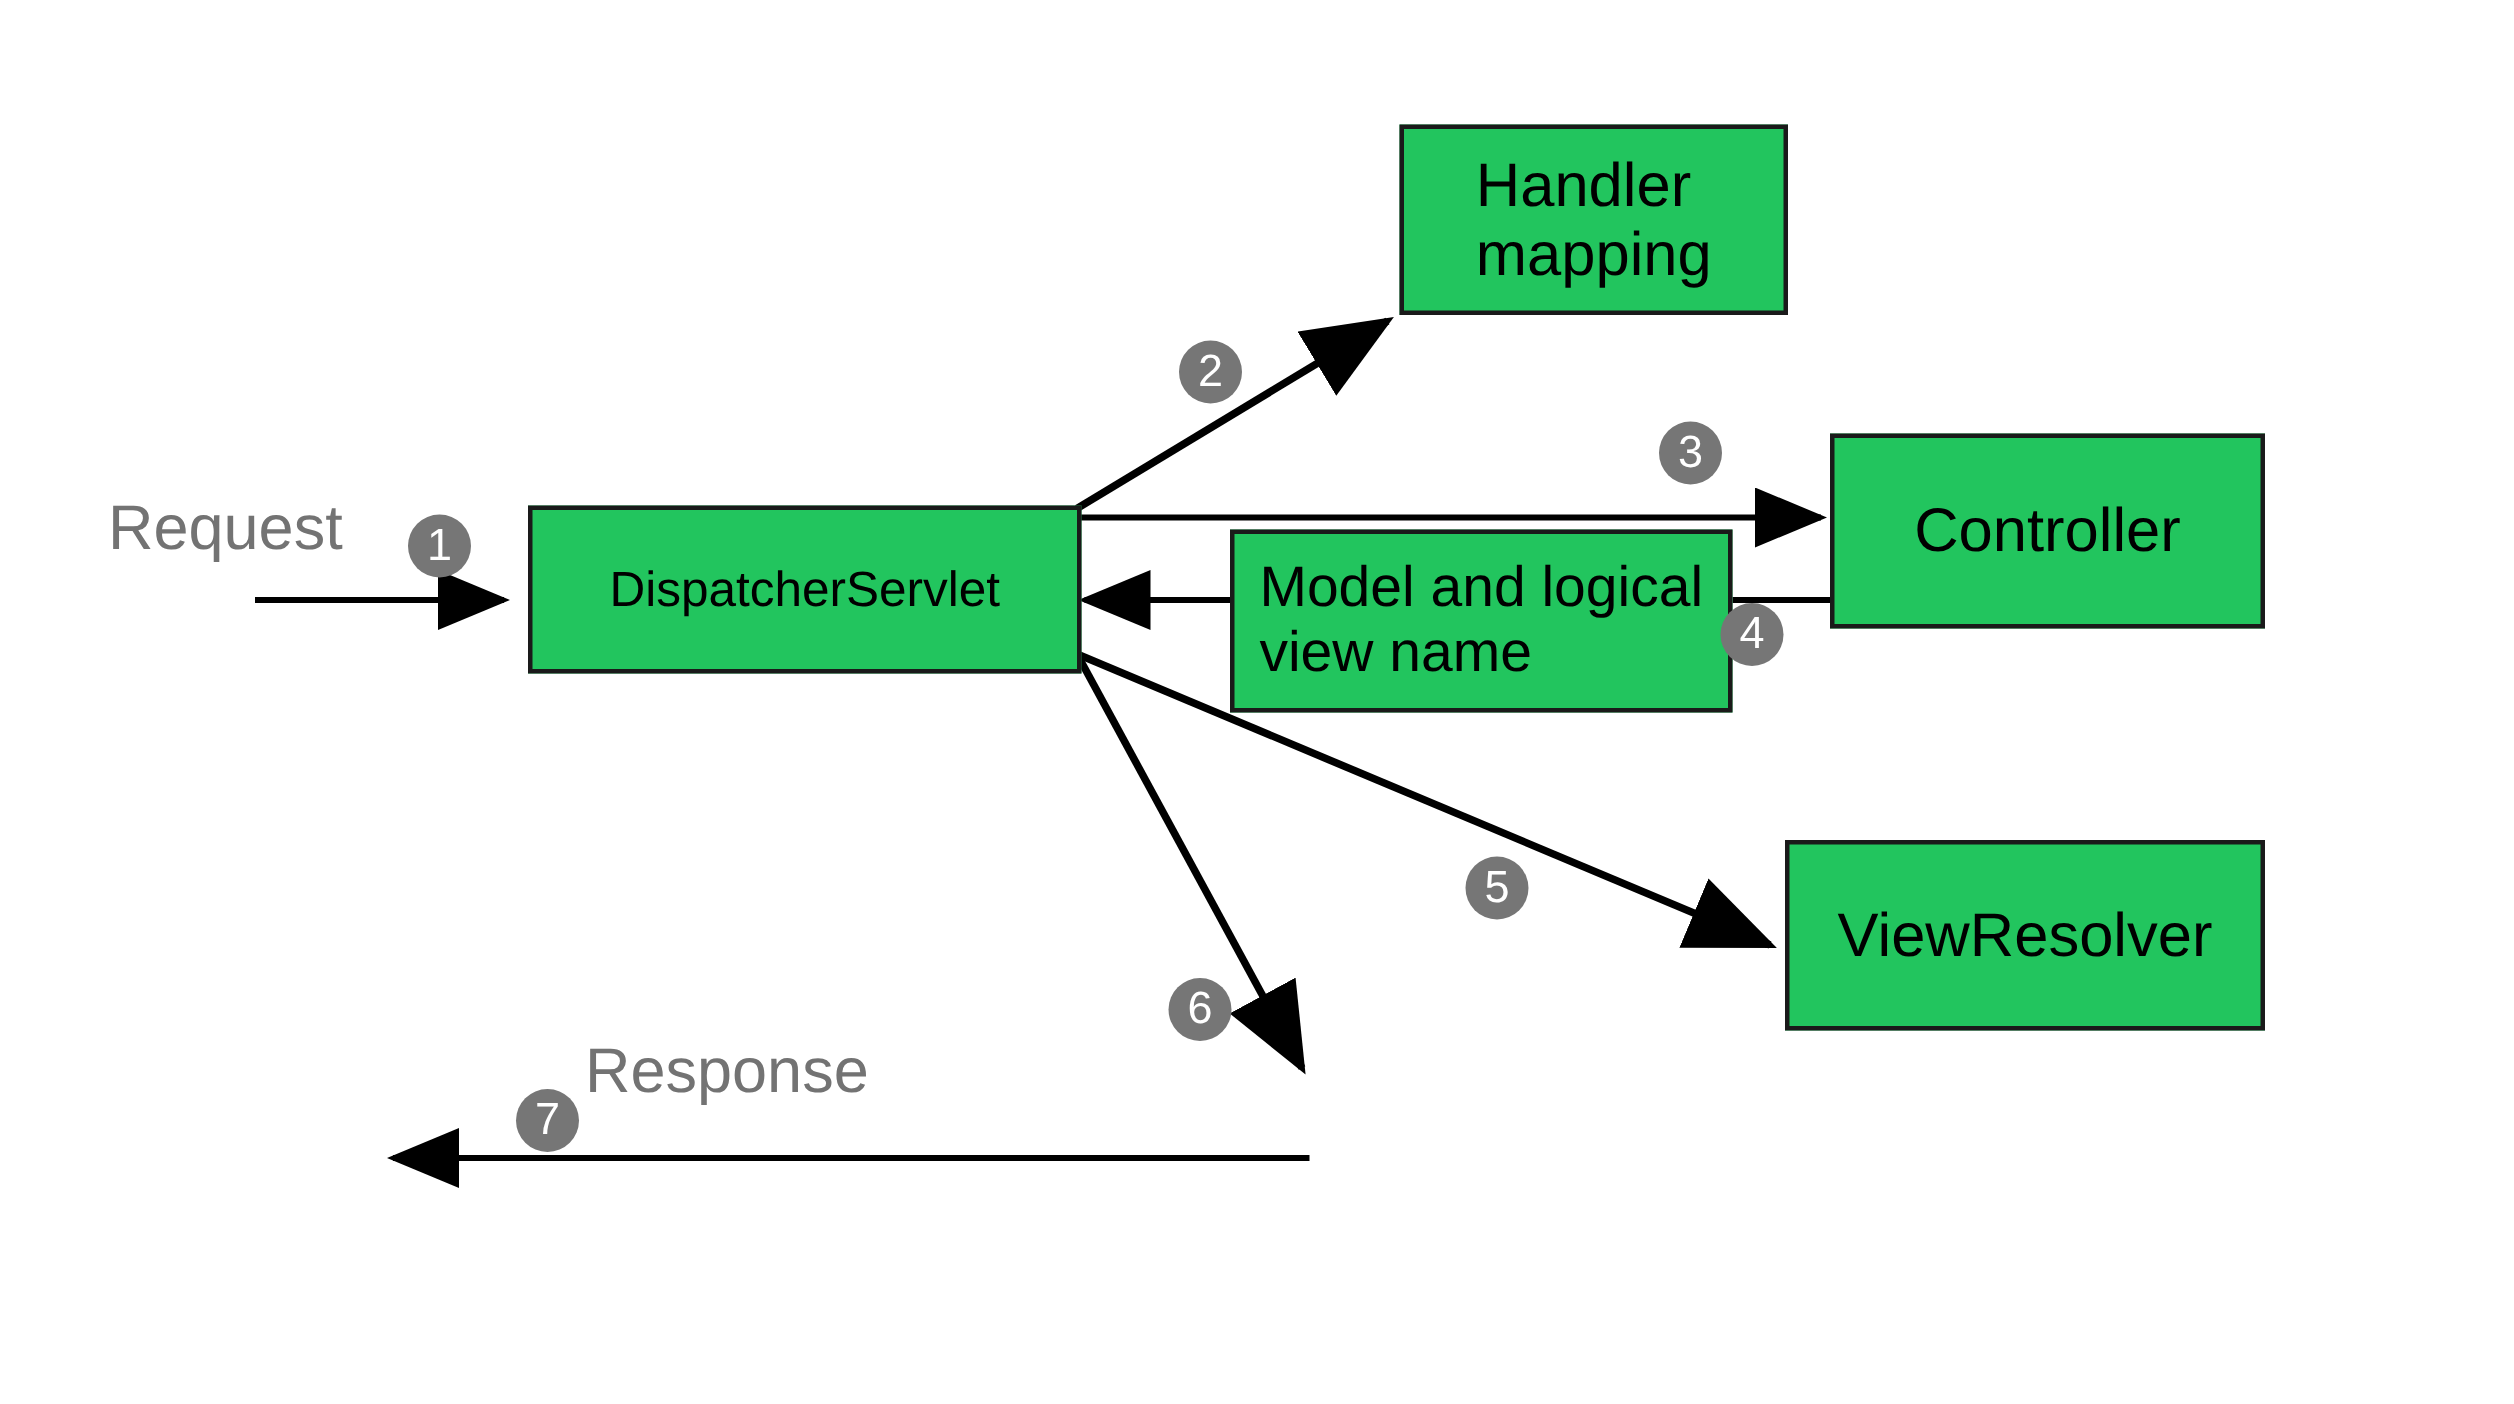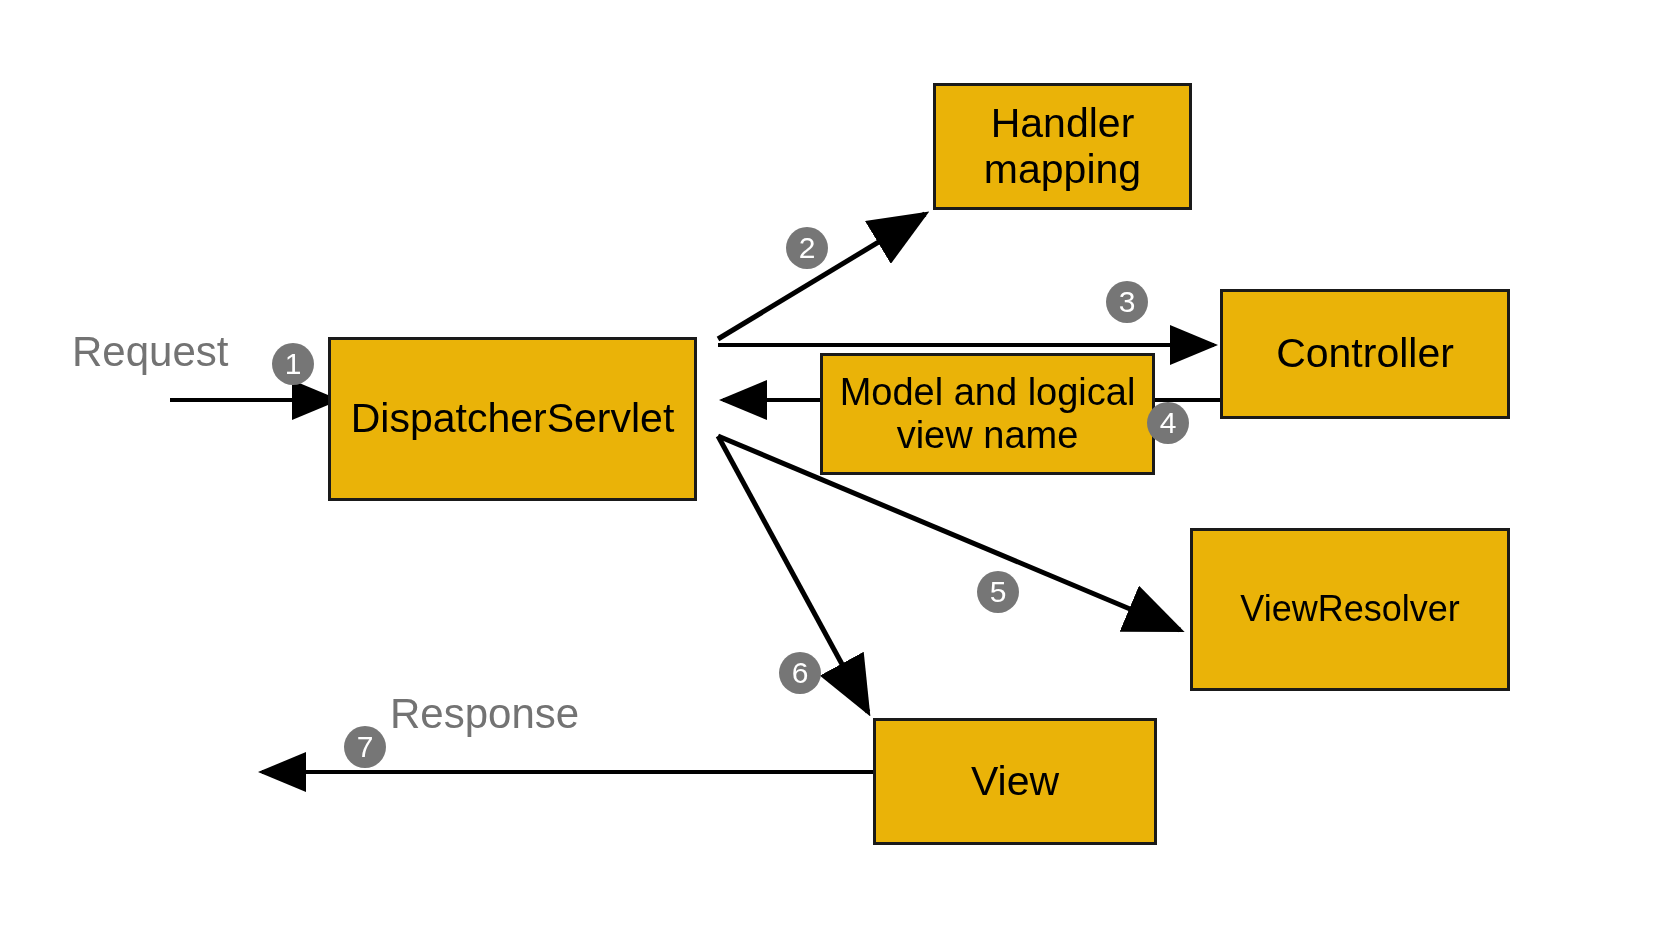--- a/index.html
+++ b/index.html
@@ -17,27 +17,26 @@
   }
   svg.wires {
     position: absolute;
     left: 0;
     top: 0;
     width: 1676px;
     height: 936px;
   }
   .node {
     position: absolute;
-    background: #eab308;
+    background: #22c55e;
     border: 3px solid #1a1a1a;
     box-sizing: border-box;
     display: flex;
     align-items: center;
     justify-content: center;
-    text-align: center;
     color: #000000;
     line-height: 1.12;
     z-index: 3;
   }
   .node-label {
     display: block;
     white-space: pre-line;
     padding: 0 6px;
   }
   .badge {
@@ -87,40 +86,37 @@
     <line x1="718" y1="436" x2="868" y2="712" stroke="#000000" stroke-width="5" marker-end="url(#arrowhead)"></line>
 
     <line x1="873" y1="772" x2="262" y2="772" stroke="#000000" stroke-width="4" marker-end="url(#arrowhead)"></line>
   </svg>
 
   <div class="node" style="left:933px; top:83px; width:259px; height:127px; font-size:41px;">
     <span class="node-label">Handler
 mapping</span>
   </div>
 
-  <div class="node" style="left:328px; top:337px; width:369px; height:164px; font-size:41px;">
+  <div class="node" style="left:352px; top:337px; width:369px; height:112px; font-size:33px;">
     <span class="node-label">DispatcherServlet</span>
   </div>
 
   <div class="node" style="left:820px; top:353px; width:335px; height:122px; font-size:38px; z-index:4;">
     <span class="node-label">Model and logical
 view name</span>
   </div>
 
   <div class="node" style="left:1220px; top:289px; width:290px; height:130px; font-size:41px;">
     <span class="node-label">Controller</span>
   </div>
 
-  <div class="node" style="left:1190px; top:528px; width:320px; height:163px; font-size:36px;">
+  <div class="node" style="left:1190px; top:560px; width:320px; height:127px; font-size:41px;">
     <span class="node-label">ViewResolver</span>
   </div>
 
-  <div class="node" style="left:873px; top:718px; width:284px; height:127px; font-size:41px;">
-    <span class="node-label">View</span>
-  </div>
 
   <div class="freetext" style="left:72px; top:328px; font-size:42px;">Request</div>
 
   <div class="freetext" style="left:390px; top:690px; font-size:42px;">Response</div>
 
   <div class="badge" style="left:272px; top:343px; width:42px; height:42px;">
     <span>1</span>
   </div>
   <div class="badge" style="left:786px; top:227px; width:42px; height:42px;">
     <span>2</span>

